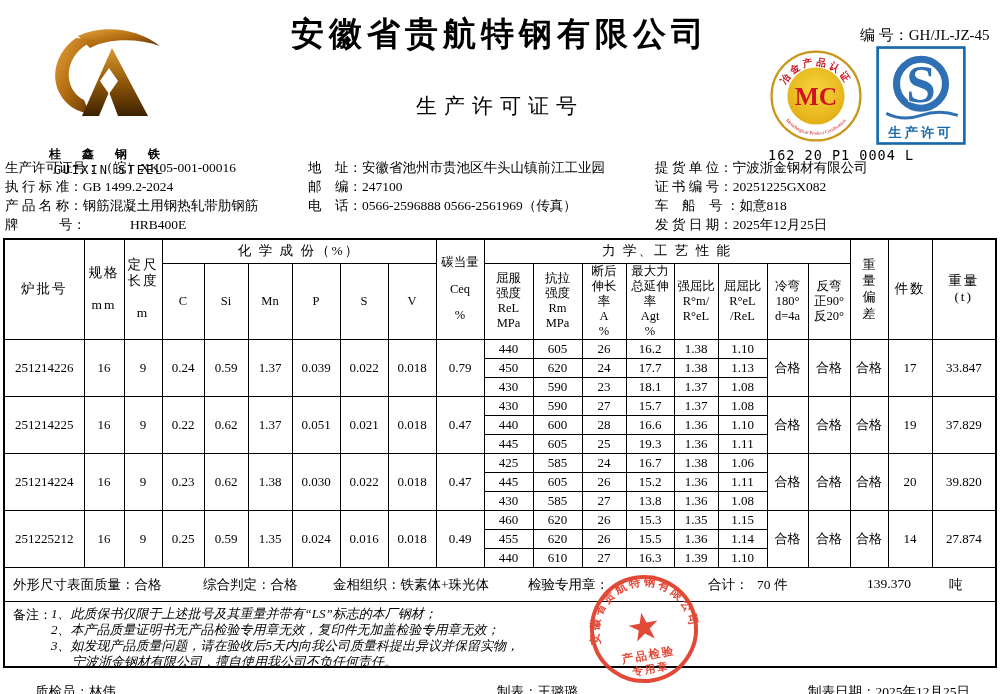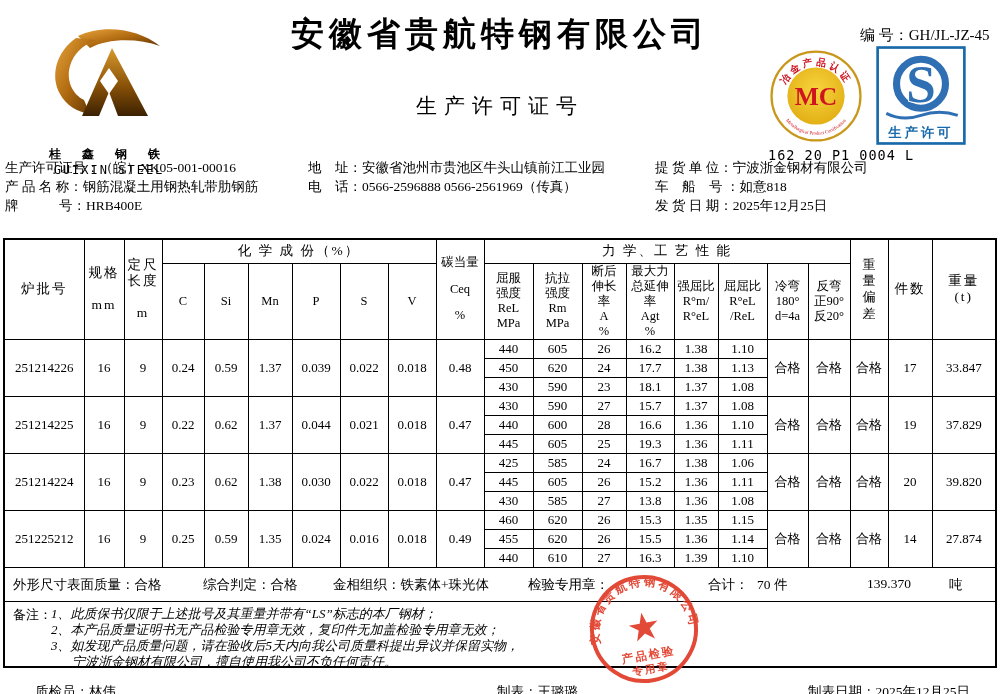--- a/index.html
+++ b/index.html
@@ -125,29 +125,32 @@
       <path d="M10,66 Q26,74 44,68 T80,68" fill="none" stroke="#2f6fb3" stroke-width="3"></path>
       <text x="44" y="55" text-anchor="middle" font-size="52" font-weight="bold" fill="#2f6fb3" stroke="#fff" stroke-width="2" paint-order="stroke" font-family="'Liberation Serif',serif">
         <tspan>S</tspan></text>
       <text x="44" y="89" text-anchor="middle" font-size="13" font-weight="bold" fill="#1769aa" letter-spacing="3">生产许可</text>
     </svg>
   </div>
 
   <div class="info">
     <div class="info-col c1">
       <div class="info-line"><span>生产许可证号：</span><span class="v">（皖）XK05-001-00016</span></div>
+      <div class="info-line"><span>执 行 标 准：</span><span class="v">GB 1499.2-2024</span></div>
       <div class="info-line"><span>产 品 名 称：</span><span class="v">钢筋混凝土用钢热轧带肋钢筋</span></div>
       <div class="info-line"><span>牌　　　号：</span><span class="v">HRB400E</span></div>
     </div>
     <div class="info-col c2">
       <div class="info-line"><span>地　址：</span><span class="v">安徽省池州市贵池区牛头山镇前江工业园</span></div>
+      <div class="info-line"><span>邮　编：</span><span class="v">247100</span></div>
       <div class="info-line"><span>电　话：</span><span class="v">0566-2596888  0566-2561969（传真）</span></div>
     </div>
     <div class="info-col c3">
       <div class="info-line"><span>提 货 单 位：</span><span class="v">宁波浙金钢材有限公司</span></div>
+      <div class="info-line"><span>证 书 编 号：</span><span class="v">20251225GX082</span></div>
       <div class="info-line"><span>车　船　号 ：</span><span class="v">如意818</span></div>
       <div class="info-line"><span>发 货 日 期：</span><span class="v">2025年12月25日</span></div>
     </div>
   </div>
 
   <table class="qtable">
     <colgroup>
       <col style="width:80px">
         <col style="width:40px">
         <col style="width:38px">
@@ -238,21 +241,21 @@
         <tr>
           <td rowspan="3">251214226</td>
           <td rowspan="3">16</td>
           <td rowspan="3">9</td>
           <td rowspan="3">0.24</td>
           <td rowspan="3">0.59</td>
           <td rowspan="3">1.37</td>
           <td rowspan="3">0.039</td>
           <td rowspan="3">0.022</td>
           <td rowspan="3">0.018</td>
-          <td rowspan="3">0.48</td>
+          <td rowspan="3">0.79</td>
           <td>440</td>
           <td>605</td>
           <td>26</td>
           <td>16.2</td>
           <td>1.38</td>
           <td>1.10</td>
           <td rowspan="3">合格</td>
           <td rowspan="3">合格</td>
           <td rowspan="3">合格</td>
           <td rowspan="3">17</td>
@@ -274,21 +277,21 @@
           <td>1.37</td>
           <td>1.08</td>
         </tr>
         <tr>
           <td rowspan="3">251214225</td>
           <td rowspan="3">16</td>
           <td rowspan="3">9</td>
           <td rowspan="3">0.22</td>
           <td rowspan="3">0.62</td>
           <td rowspan="3">1.37</td>
-          <td rowspan="3">0.044</td>
+          <td rowspan="3">0.051</td>
           <td rowspan="3">0.021</td>
           <td rowspan="3">0.018</td>
           <td rowspan="3">0.47</td>
           <td>430</td>
           <td>590</td>
           <td>27</td>
           <td>15.7</td>
           <td>1.37</td>
           <td>1.08</td>
           <td rowspan="3">合格</td>

